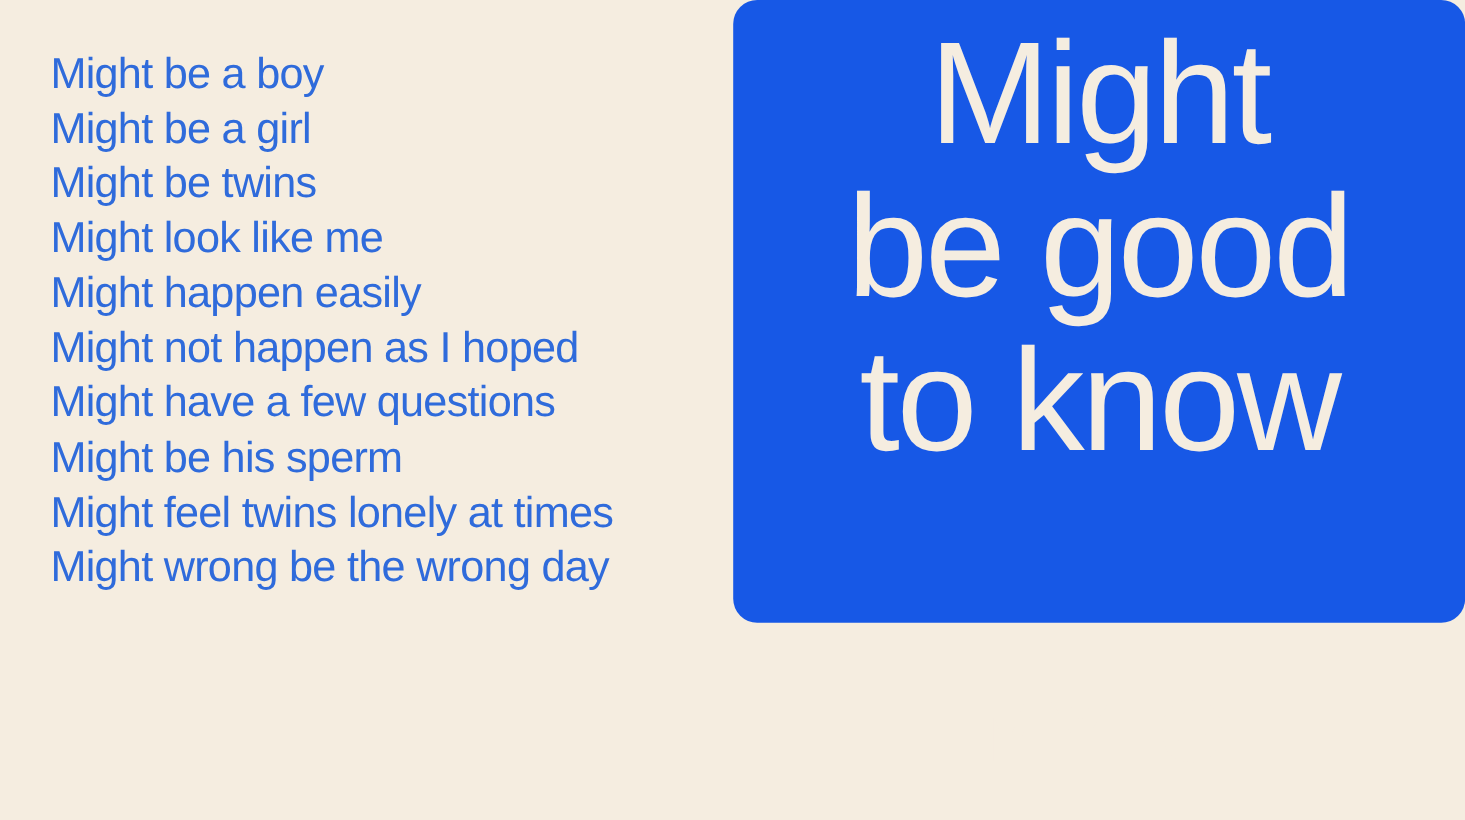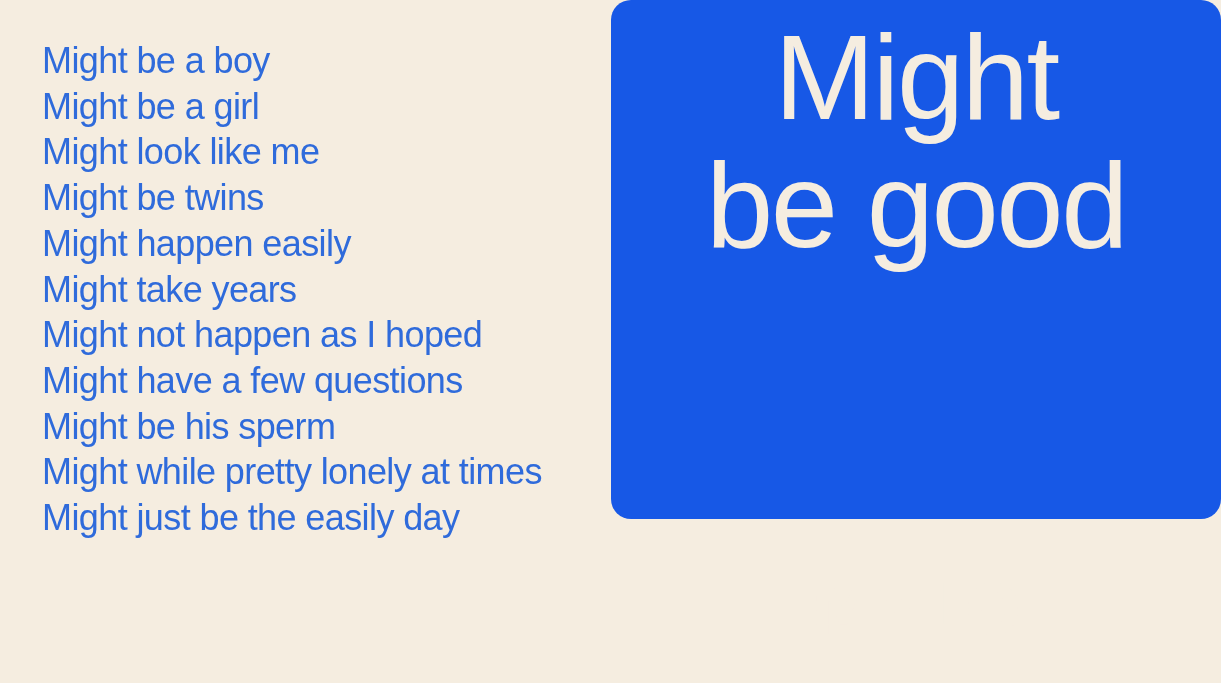--- a/index.html
+++ b/index.html
@@ -90,33 +90,33 @@
 </style>
 </head>
 <body>
 
 <div class="poster">
 
   <div class="left-panel">
     <ul class="lines-list">
       <li class="line-item">Might be a boy</li>
       <li class="line-item">Might be a girl</li>
+      <li class="line-item">Might be twins</li>
       <li class="line-item">Might look like me</li>
-      <li class="line-item">Might be twins</li>
       <li class="line-item">Might happen easily</li>
-      <li class="line-item">Might take years</li>
       <li class="line-item">Might not happen as I hoped</li>
       <li class="line-item">Might have a few questions</li>
       <li class="line-item">Might be his sperm</li>
-      <li class="line-item">Might while pretty lonely at times</li>
-      <li class="line-item">Might just be the easily day</li>
+      <li class="line-item">Might feel twins lonely at times</li>
+      <li class="line-item">Might wrong be the wrong day</li>
     </ul>
   </div>
 
   <div class="right-panel">
     <h1 class="headline">
       <span class="headline-line">Might</span>
       <span class="headline-line">be good</span>
+      <span class="headline-line">to know</span>
     </h1>
     <div class="brand-logo">MYLO</div>
   </div>
 
 </div>
 
 </body></html>

